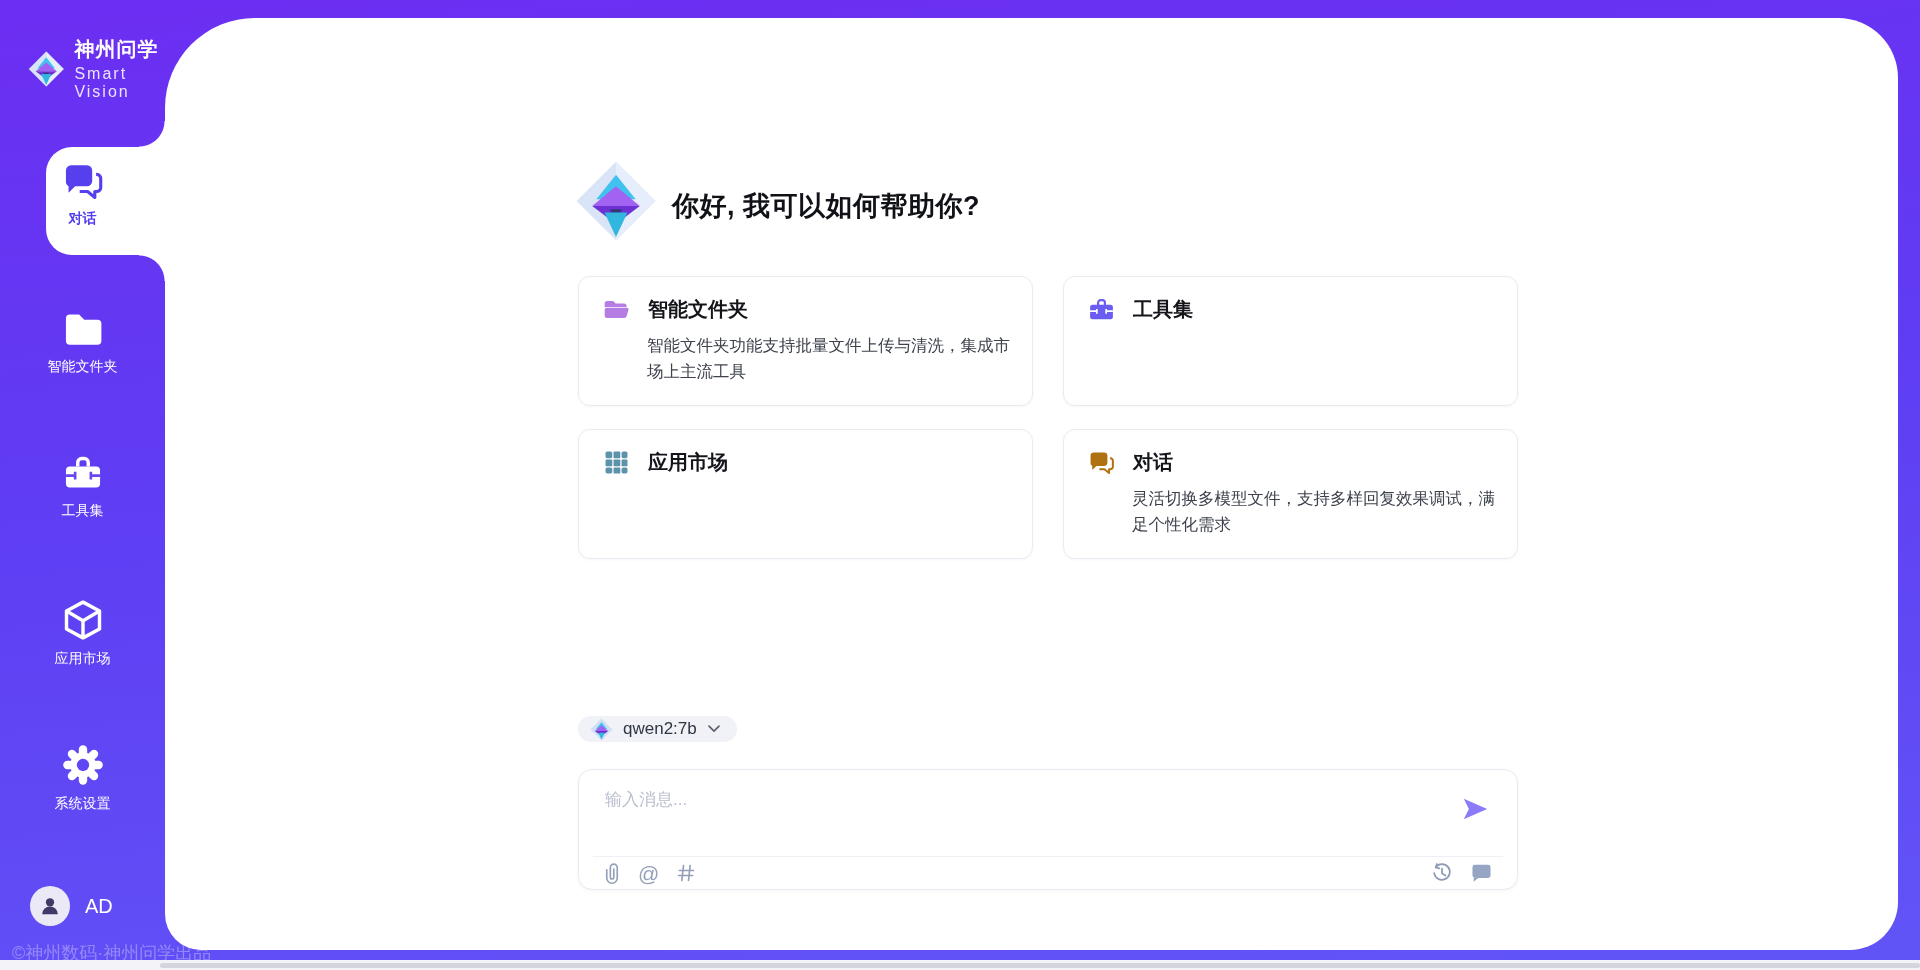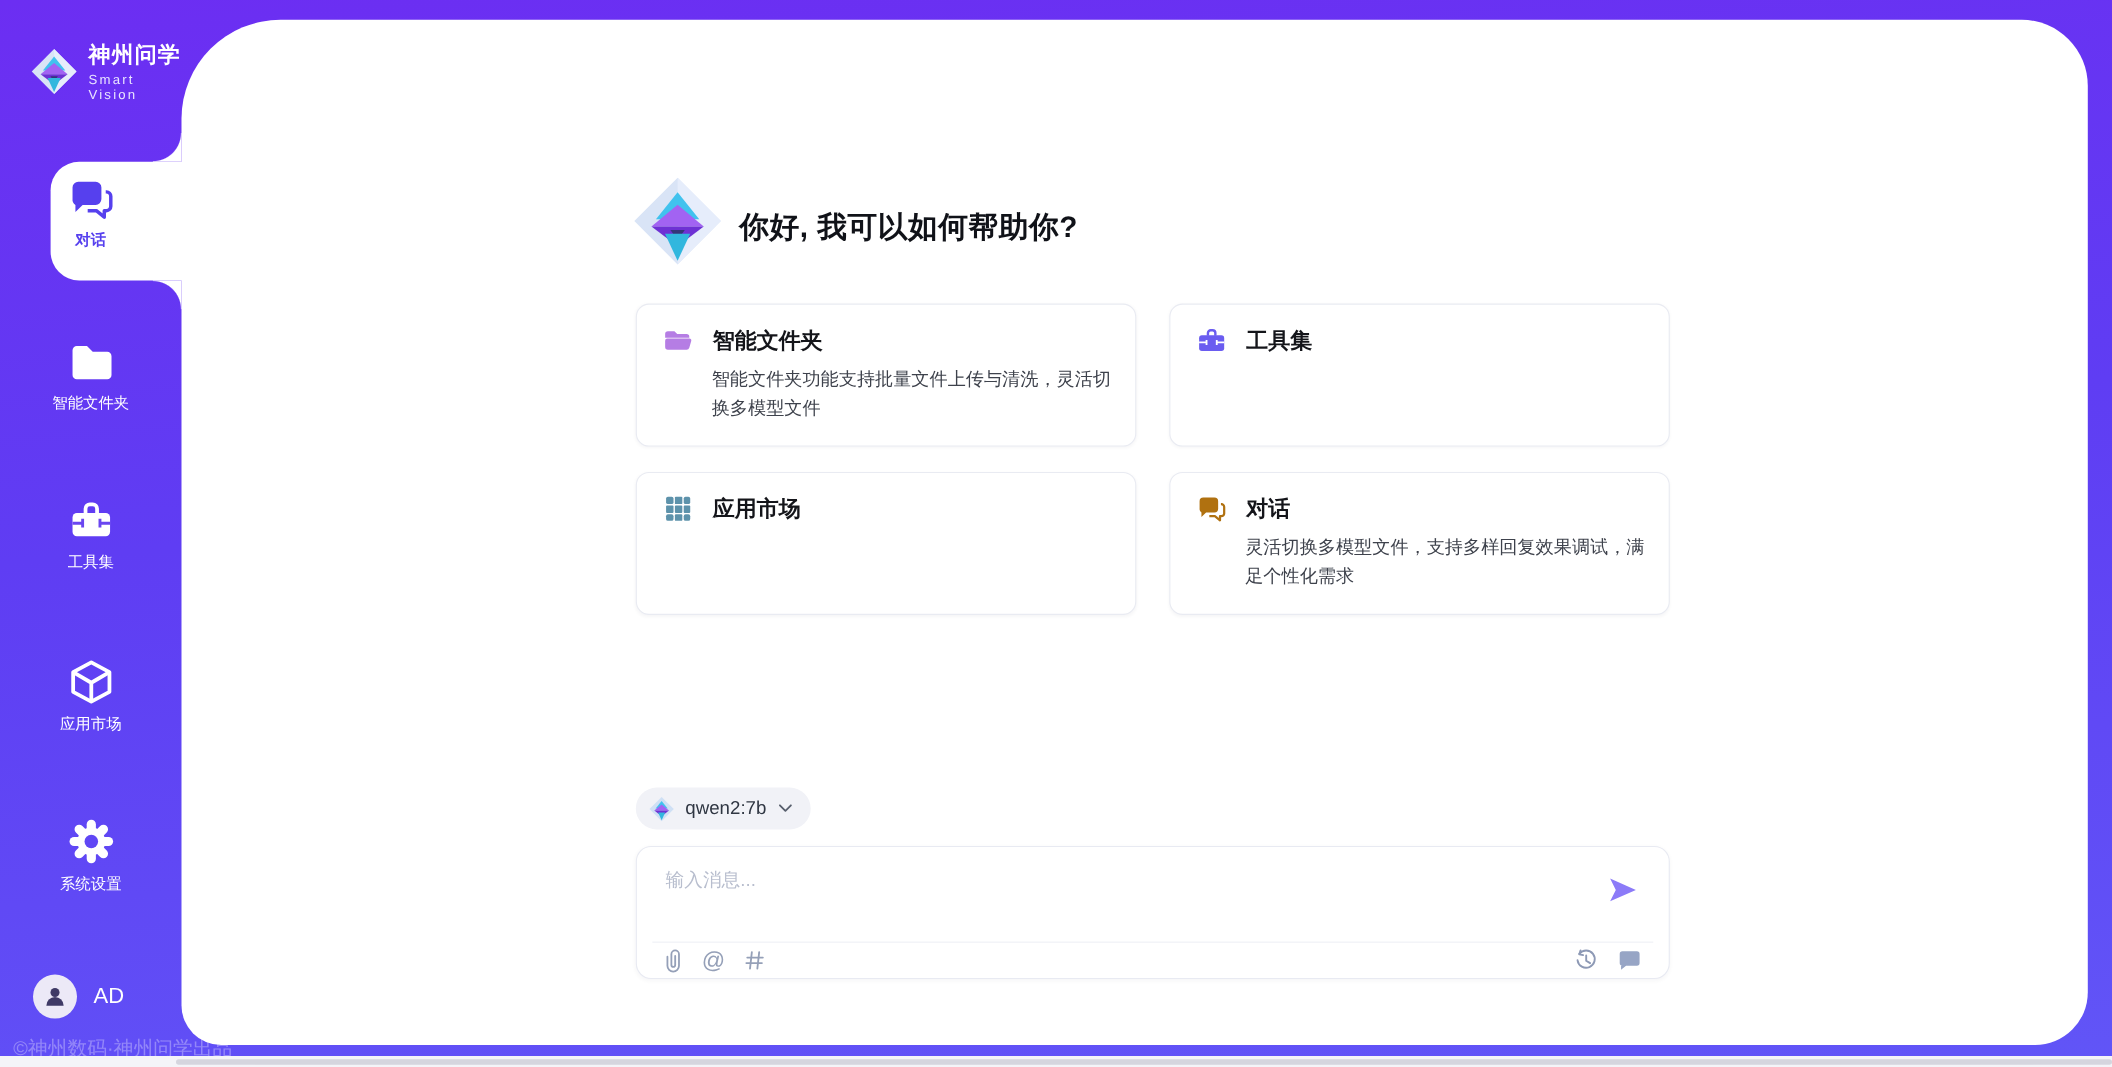--- a/index.html
+++ b/index.html
@@ -19,21 +19,21 @@
   .main-panel {
     position:absolute; left:165px; top:18px; right:22px; bottom:20px;
     background:#ffffff; border-radius:90px 60px 48px 36px;
   }
 
   
   .sidebar { position:absolute; left:0; top:12px; width:165px; height:100%; }
 
   .logo-block { position:absolute; left:28px; top:24px; display:flex; align-items:center; gap:10px; }
   .logo-text .name { color:#fff; font-size:20px; font-weight:bold; letter-spacing:1px; }
-  .logo-text .sub  { color:#e9e4ff; font-size:12px; letter-spacing:2px; margin-top:2px; }
+  .logo-text .sub  { color:#e9e4ff; font-size:16px; letter-spacing:2px; margin-top:2px; }
 
   .nav-item { position:absolute; left:0; width:165px; display:flex; flex-direction:column; align-items:center; gap:8px; cursor:pointer; }
   .nav-item .nav-label { color:#ffffff; font-size:14px; }
 
   .nav-active-bg { position:absolute; left:46px; top:135px; width:120px; height:108px; background:#fff; border-radius:26px 0 0 26px; }
   .fillet { position:absolute; width:26px; height:26px; left:139px; }
   .fillet.top    { top:109px; background:radial-gradient(circle at 0 0,   rgba(0,0,0,0) 25px, #fff 26px); }
   .fillet.bottom { top:243px; background:radial-gradient(circle at 0 100%,rgba(0,0,0,0) 25px, #fff 26px); }
 
   .nav-item.active { top:135px; height:108px; justify-content:flex-start; padding-top:13px; }
@@ -50,21 +50,21 @@
   .greeting-title { position:absolute; left:672px; top:188px; font-size:27px; font-weight:bold; color:#101218; letter-spacing:0.5px; }
 
   .cards { position:absolute; left:578px; top:276px; width:940px;
            display:grid; grid-template-columns:455px 455px; column-gap:30px; row-gap:23px; }
   .card { background:#fff; border:1px solid #e9ebf2; border-radius:12px; min-height:128px;
           padding:19px 22px 20px 24px; cursor:pointer; box-shadow:0 1px 3px rgba(25,25,60,0.04); }
   .card-head { display:flex; align-items:center; gap:18px; }
   .card-title { font-size:20px; font-weight:bold; color:#14151a; }
   .card-desc { margin-left:44px; margin-top:9px; font-size:16.5px; color:#3e424c; line-height:1.6; }
 
-  .model-chip { position:absolute; left:578px; top:716px; height:38px; display:inline-flex; align-items:center;
+  .model-chip { position:absolute; left:578px; top:716px; height:26px; display:inline-flex; align-items:center;
                 gap:10px; padding:0 16px 0 12px; background:#f1f2f7; border-radius:19px; cursor:pointer; }
   .model-chip .model-name { font-size:17px; color:#2f3642; }
 
   .composer { position:absolute; left:578px; top:769px; width:940px; height:121px;
               background:#fff; border:1px solid #e8eaf2; border-radius:14px; box-shadow:0 1px 4px rgba(25,25,60,0.04); }
   .composer textarea { position:absolute; left:26px; top:18px; width:800px; height:60px; border:none; outline:none;
                        resize:none; font-family:inherit; font-size:17px; color:#30343d; background:transparent; }
   .composer textarea::placeholder { color:#b8bece; }
   .send-btn { position:absolute; right:26px; top:23px; width:32px; height:32px; cursor:pointer; display:flex; align-items:center; justify-content:center; }
   .composer-divider { position:absolute; left:14px; right:14px; top:86px; height:1px; background:#eef0f6; }
@@ -183,21 +183,21 @@
   <div class="cards">
 
     <div class="card">
       <div class="card-head">
         <svg width="27" height="27" viewBox="0 0 32 32">
           <path d="M2 9a3 3 0 0 1 3-3h7l3 3h10a3 3 0 0 1 3 3v1H2z" fill="#b57de4"></path>
           <path d="M4.6 14h23.6a2 2 0 0 1 1.9 2.6l-2.1 7.3a3 3 0 0 1-2.9 2.1H5a3 3 0 0 1-3-3v-6.6a2.4 2.4 0 0 1 2.6-2.4z" fill="#b57de4"></path>
         </svg>
         <div class="card-title">智能文件夹</div>
       </div>
-      <div class="card-desc">智能文件夹功能支持批量文件上传与清洗，灵活切换多模型文件</div>
+      <div class="card-desc">智能文件夹功能支持批量文件上传与清洗，集成市场上主流工具</div>
     </div>
 
     <div class="card">
       <div class="card-head">
         <svg width="27" height="27" viewBox="0 0 32 32">
           <path d="M12 11V8a3 3 0 0 1 3-3h2a3 3 0 0 1 3 3v3" fill="none" stroke="#6a5cf0" stroke-width="2.6"></path>
           <rect x="2.5" y="10.5" width="27" height="17" rx="3" fill="#6a5cf0"></rect>
           <path d="M2.5 18h8m11 0h8" stroke="#ffffff" stroke-width="2"></path>
           <path d="M10.5 15.5v5.5m11-5.5v5.5" stroke="#ffffff" stroke-width="2"></path>
         </svg>

